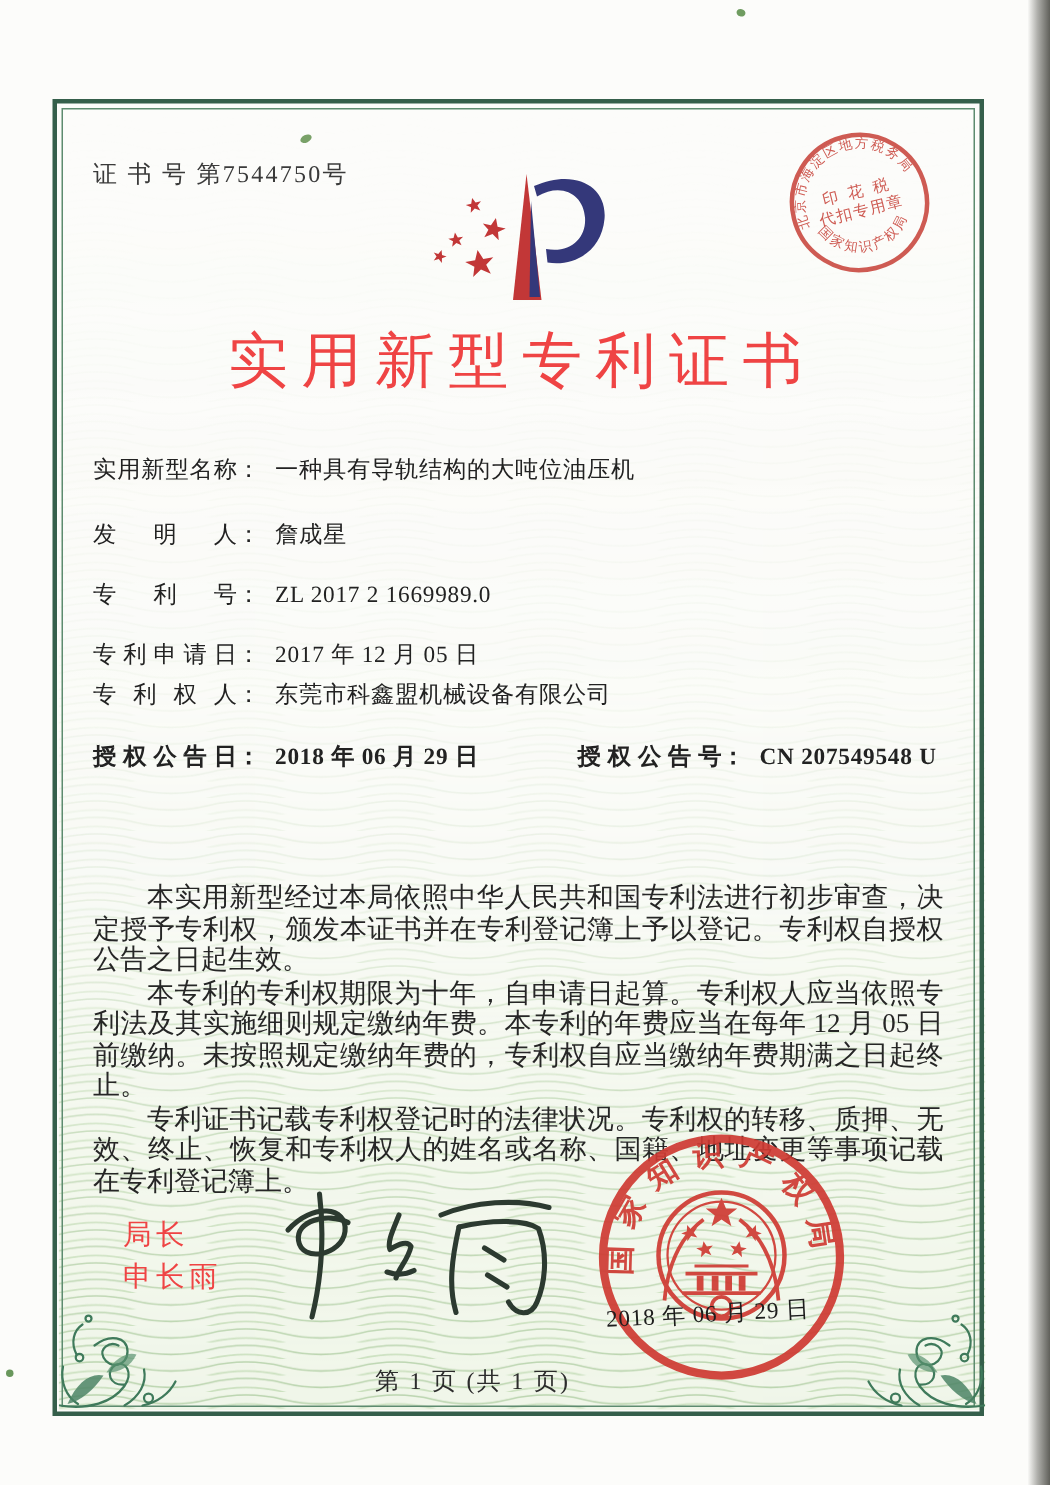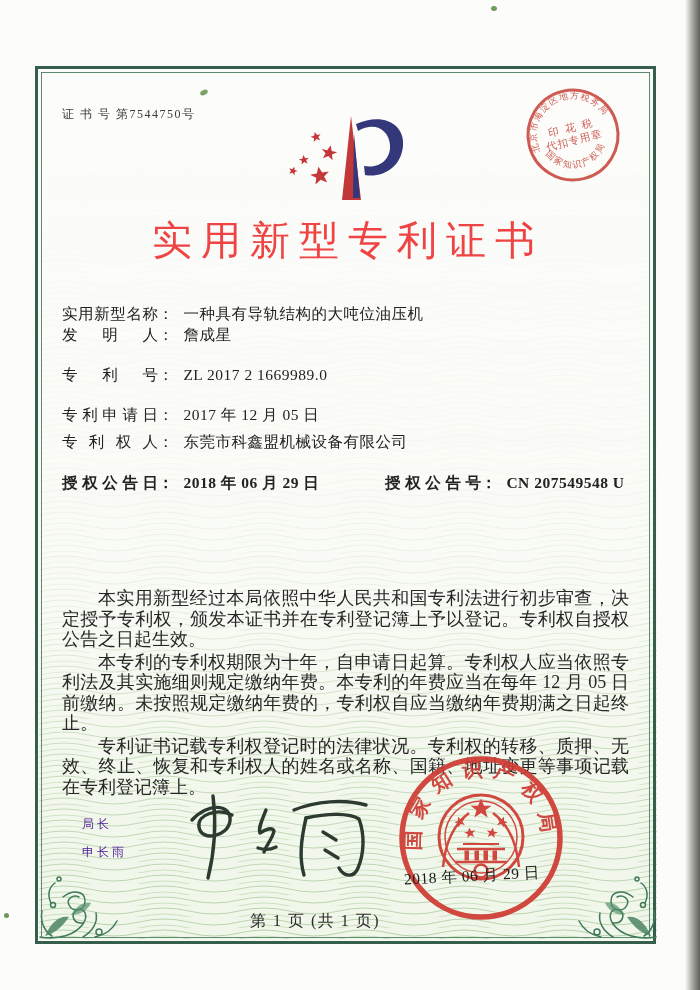--- a/index.html
+++ b/index.html
@@ -16,45 +16,45 @@
   .frame{
     position:absolute;left:35px;top:66px;width:615px;height:872px;
     border:3px solid #355f4b;
   }
   .frame-inner{
     position:absolute;inset:3px;border:1px solid #5d8b6f;
   }
   .pattern-svg{position:absolute;left:39px;top:70px;}
   .cert-no{
     position:absolute;left:62px;top:106px;
-    font-size:12px;color:#3a3a3a;letter-spacing:1.5px;
+    font-size:16px;color:#3a3a3a;letter-spacing:1.5px;
   }
   .title{
     position:absolute;left:40px;top:213px;width:616px;text-align:center;
     font-size:40px;font-weight:400;color:#ef4444;letter-spacing:9px;
   }
   .fields{position:absolute;left:62px;top:303px;width:570px;font-size:15.5px;color:#222;}
   .field-row{line-height:21px;white-space:nowrap;}
   .flabel{
     display:inline-block;width:96px;text-align:justify;text-align-last:justify;
     vertical-align:top;
   }
   .colon{display:inline-block;vertical-align:top;}
   .fvalue{display:inline-block;vertical-align:top;margin-left:6px;letter-spacing:.5px;}
   .fvalue.addr{width:408px;white-space:normal;line-height:20px;}
-  .mb-a{} .mb-b{margin-bottom:19px;} .mb-c{margin-bottom:6px;}
+  .mb-a{margin-bottom:22px;} .mb-b{margin-bottom:19px;} .mb-c{margin-bottom:6px;}
   .mb-d{margin-bottom:20px;} .mb-e{margin-bottom:2px;}
   .dual{position:relative;font-weight:bold;}
   .dual .pair2{position:absolute;left:323px;top:0;}
   .body-text{
     position:absolute;left:62px;top:588px;width:567px;
     font-size:18px;line-height:20.5px;color:#262626;text-align:justify;
   }
   .body-text p{margin:0 0 2px 0;text-indent:2em;}
-  .officer{position:absolute;left:82px;top:810px;font-size:12px;color:#4c1d95;letter-spacing:3px;line-height:28px;}
+  .officer{position:absolute;left:82px;top:810px;font-size:19px;color:#ef4444;letter-spacing:3px;line-height:28px;}
   .sig-svg{position:absolute;left:178px;top:790px;}
   .seal-svg{position:absolute;left:387px;top:747px;}
   .issue-date{
     position:absolute;left:404px;top:866px;font-size:15.5px;color:#1d1d1d;
     letter-spacing:.5px;transform:rotate(-3deg);white-space:nowrap;
   }
   .footer-page{
     position:absolute;left:250px;top:911px;font-size:16px;color:#2c2c2c;letter-spacing:1.5px;
   }
   .tax-stamp-svg{position:absolute;left:521px;top:83px;}

